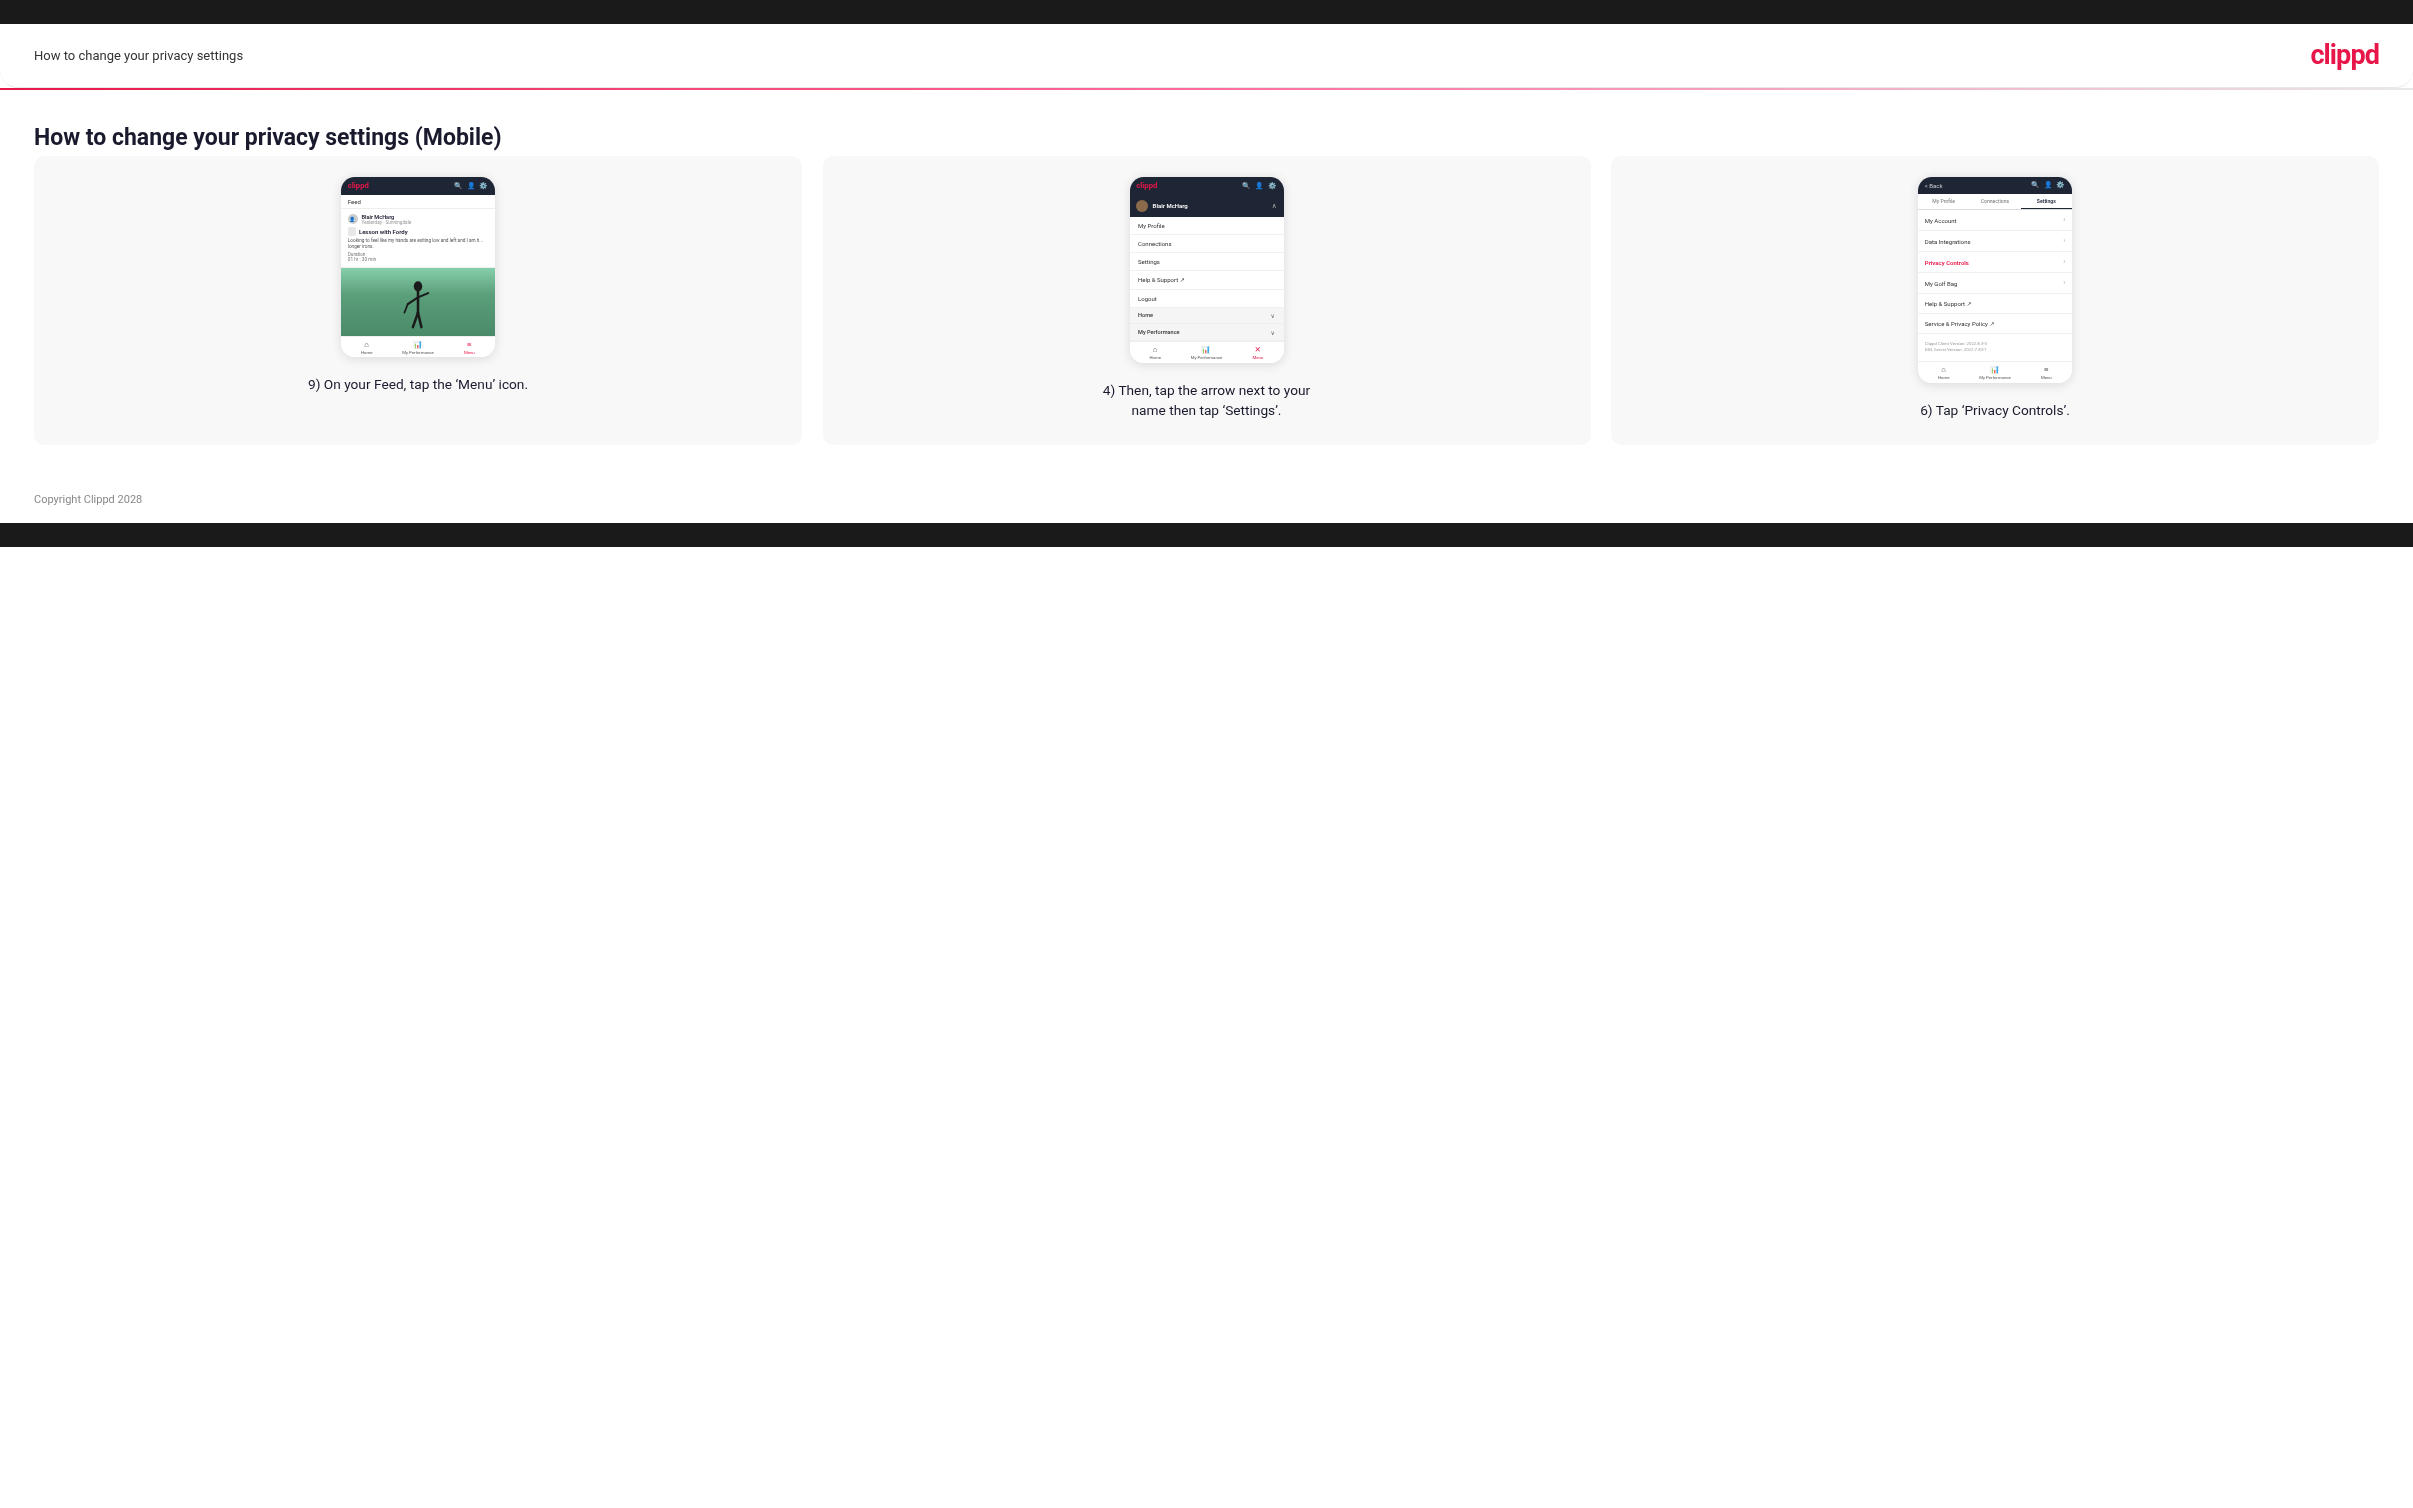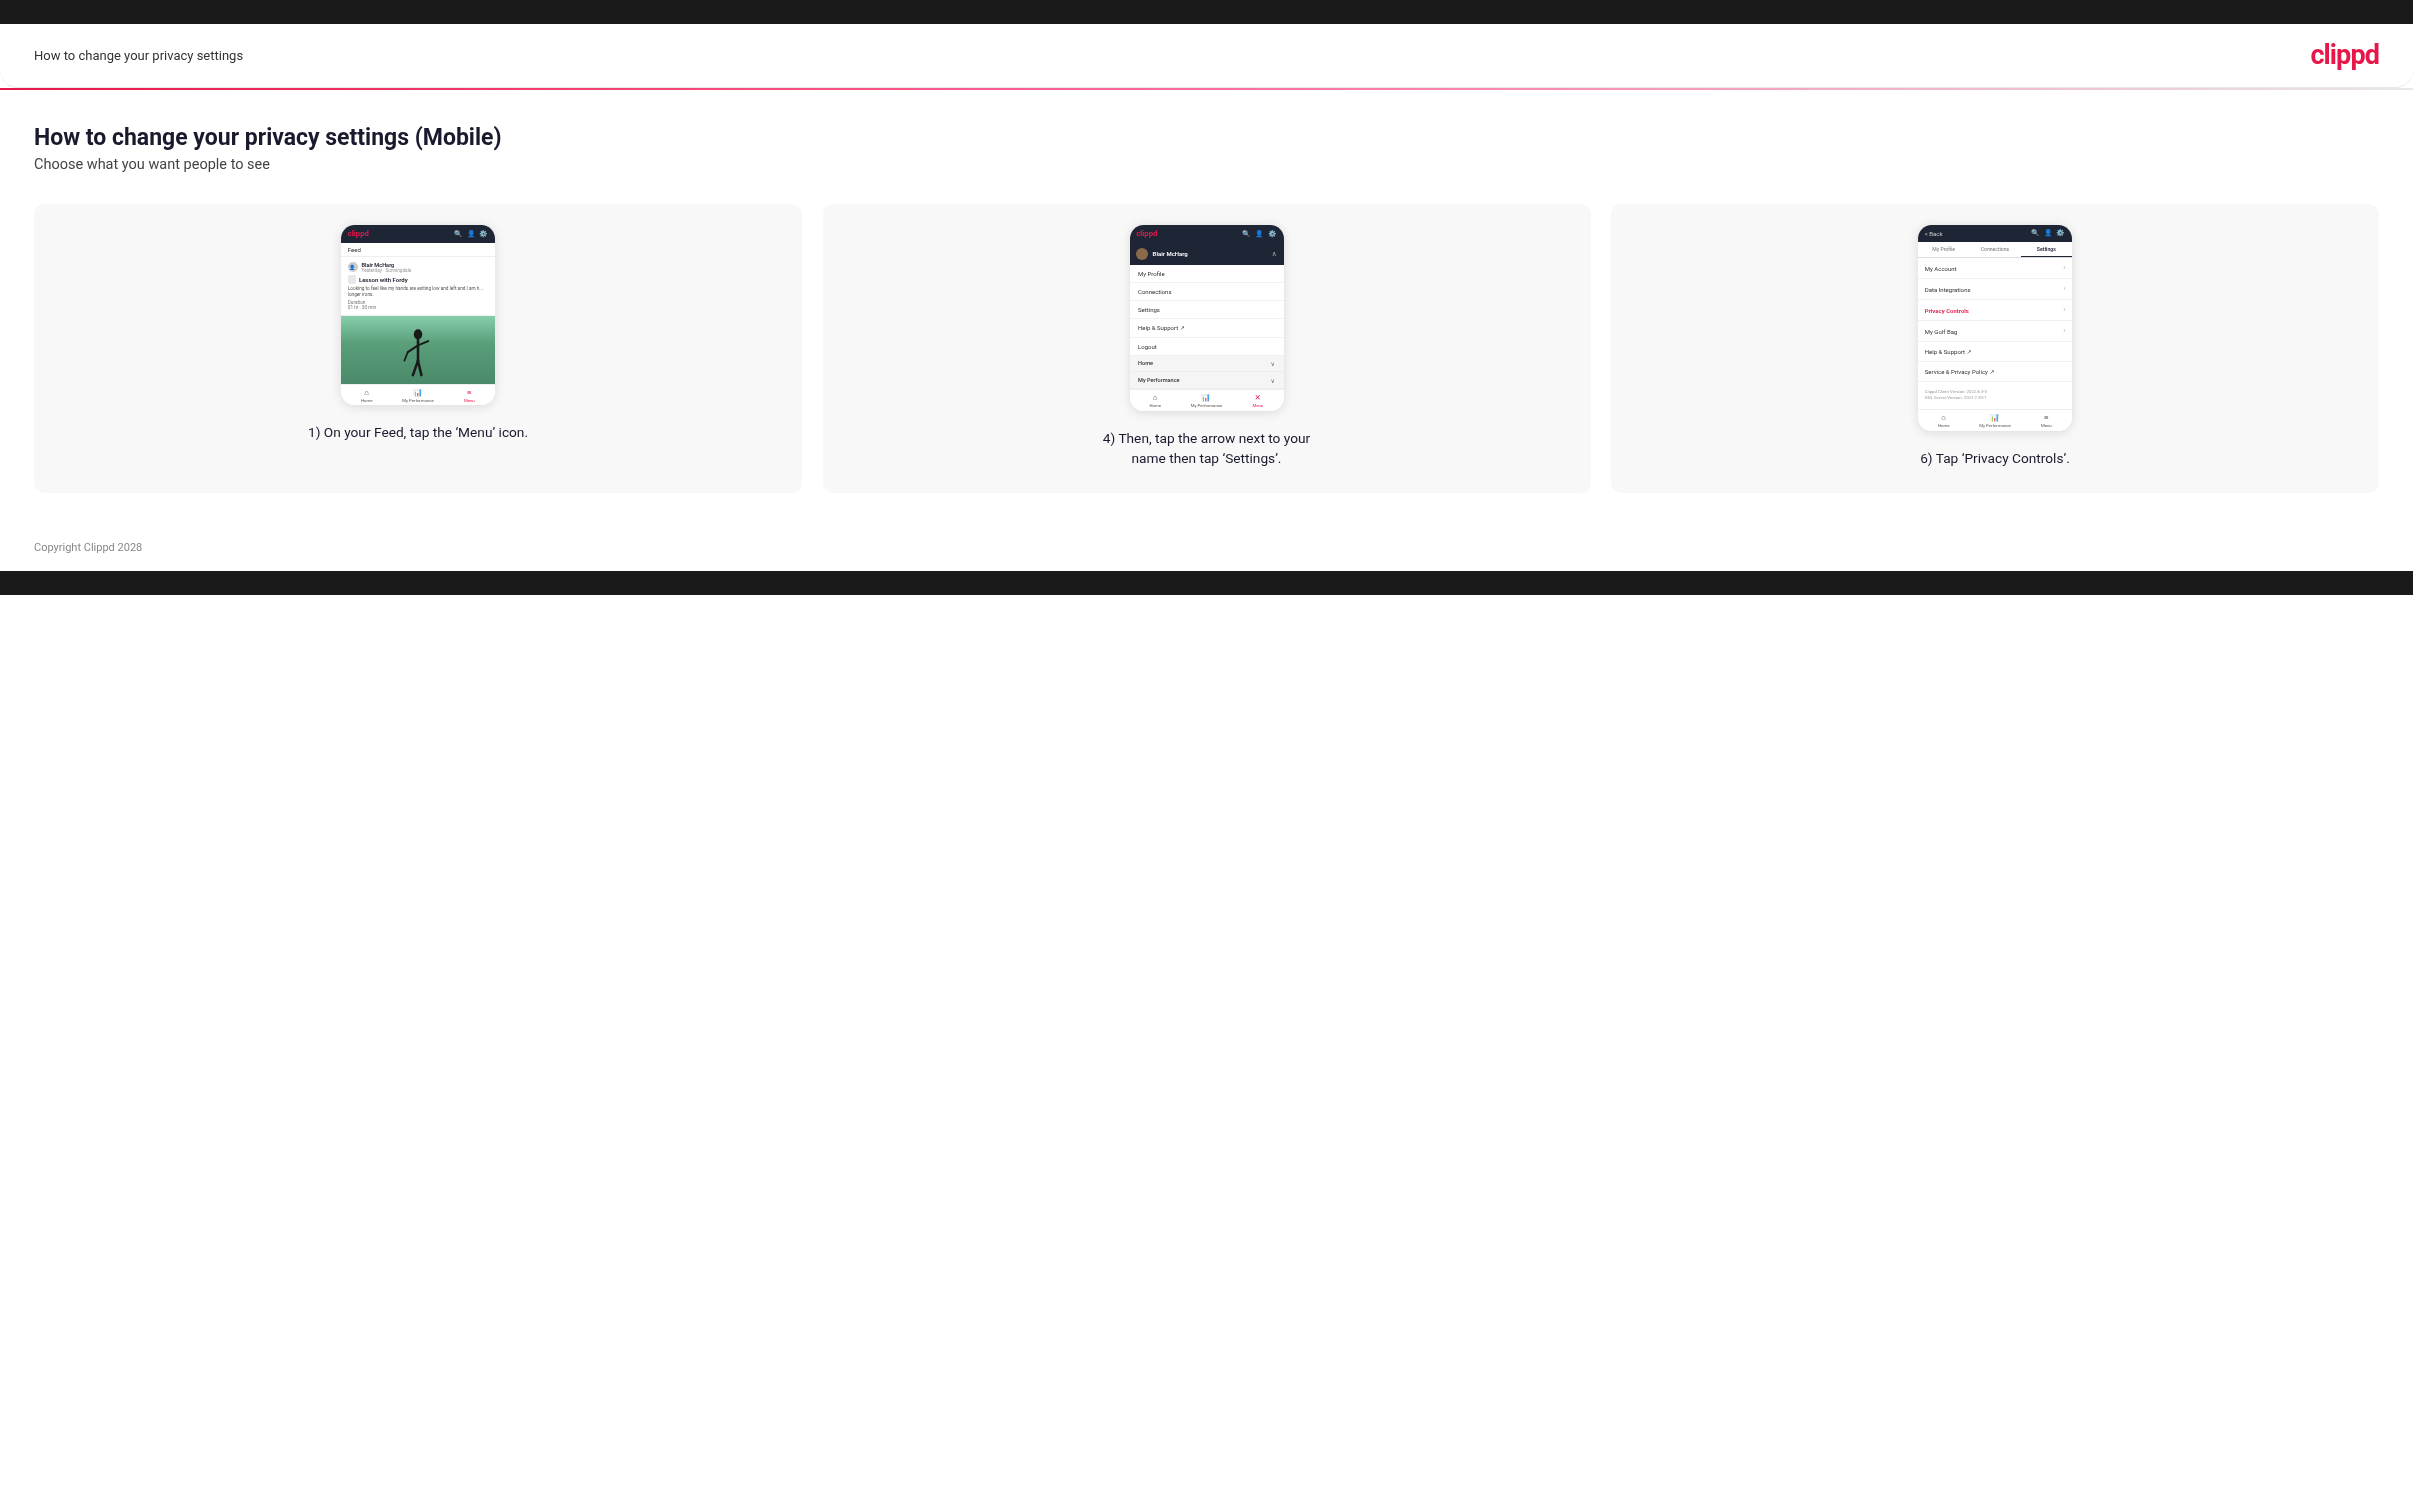--- a/index.html
+++ b/index.html
@@ -363,21 +363,20 @@
 <div class="header">
   <span class="header-title">How to change your privacy settings</span>
   <span class="logo">clippd</span>
 </div>
 
 <div class="header-divider"></div>
 
 <div class="main-content">
 
   <h1 class="page-heading">How to change your privacy settings (Mobile)</h1>
-  <p class="page-subtitle">Choose what you want people to see</p>
 
   <div class="steps-row">
 
     <div class="step-card">
       <div class="phone-mockup">
 
         <div class="phone-nav-bar">
           <span class="phone-logo-small">clippd</span>
           <div class="phone-nav-icons">
             <span class="phone-nav-icon">🔍</span>
@@ -430,21 +429,21 @@
           <div class="bottom-nav-item">
             <span class="bottom-nav-icon">📊</span>
             <span class="bottom-nav-label">My Performance</span>
           </div>
           <div class="bottom-nav-item">
             <span class="bottom-nav-icon active">≡</span>
             <span class="bottom-nav-label active-menu">Menu</span>
           </div>
         </div>
       </div>
-      <p class="step-caption">1) On your Feed, tap the ‘Menu’ icon.</p>
+      <p class="step-caption">9) On your Feed, tap the ‘Menu’ icon.</p>
     </div>
 
     <div class="step-card">
       <div class="phone-mockup">
 
         <div class="phone-nav-bar">
           <span class="phone-logo-small">clippd</span>
           <div class="phone-nav-icons">
             <span class="phone-nav-icon">🔍</span>
             <span class="phone-nav-icon">👤</span>

